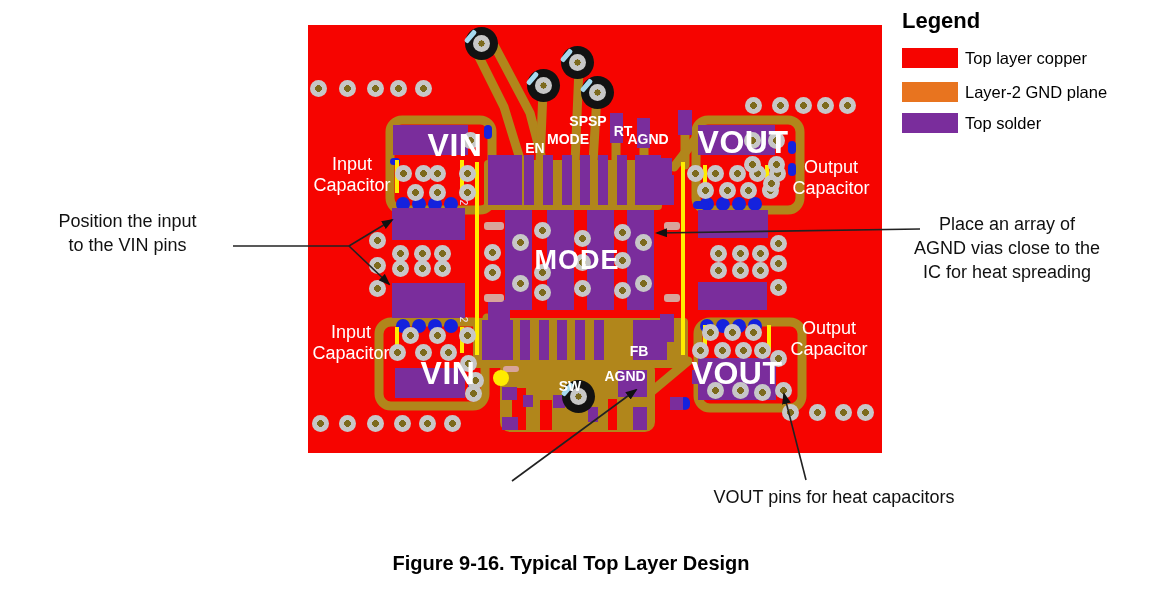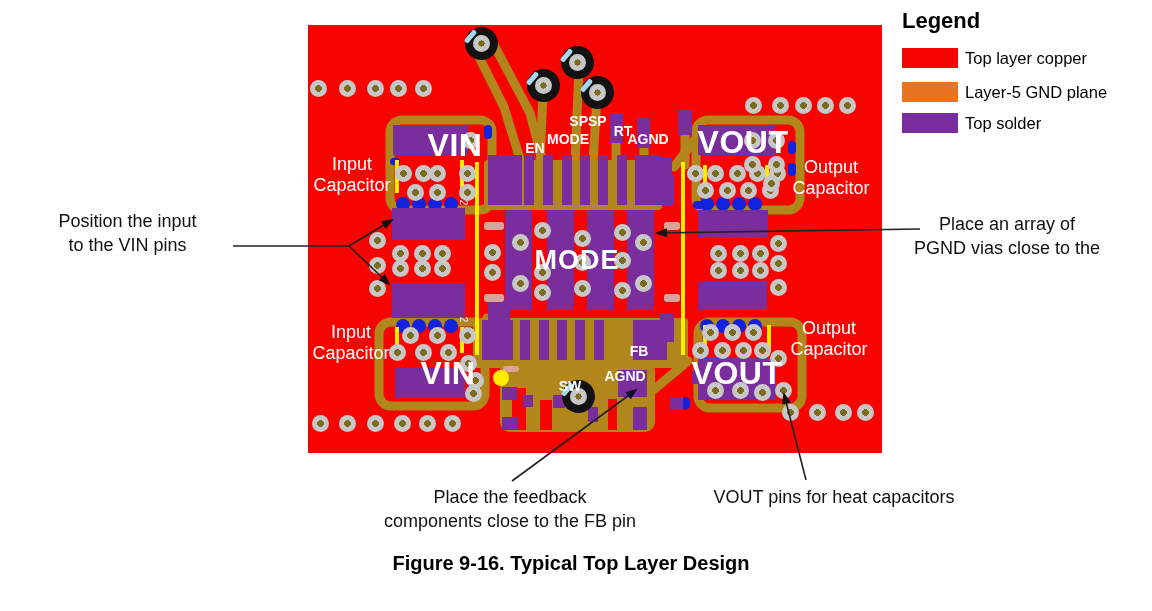--- a/index.html
+++ b/index.html
@@ -316,38 +316,35 @@
     <div class="silk" style="left:153px;top:289px">2</div>
   </div>
 
   <div id="legend-title">Legend</div>
   <div class="leg-row" style="top:48px">
     <div class="leg-swatch" style="background: rgb(246, 4, 0);"></div>
     <div class="leg-label">Top layer copper</div>
   </div>
   <div class="leg-row" style="top:82px">
     <div class="leg-swatch" style="background: rgb(232, 116, 31);"></div>
-    <div class="leg-label">Layer-5 GND plane</div>
+    <div class="leg-label">Layer-2 GND plane</div>
   </div>
   <div class="leg-row" style="top:113px">
     <div class="leg-swatch" style="background: rgb(122, 45, 156);"></div>
     <div class="leg-label">Top solder</div>
   </div>
 
   <div class="note" style="left:20px;top:209px;width:215px">
     <span style="display:block">Position the input</span>
     <span style="display:block">to the VIN pins</span>
   </div>
   <div class="note" style="left:882px;top:212px;width:250px">
     <span style="display:block">Place an array of</span>
-    <span style="display:block">PGND vias close to the</span>
-  </div>
-  <div class="note" style="left:365px;top:485px;width:290px">
-    <span style="display:block">Place the feedback</span>
-    <span style="display:block">components close to the FB pin</span>
+    <span style="display:block">AGND vias close to the</span>
+    <span style="display:block">IC for heat spreading</span>
   </div>
   <div class="note" style="left:688px;top:485px;width:292px">
     <span style="display:block">VOUT pins for heat capacitors</span>
   </div>
 
   <div id="caption">Figure 9-16. Typical Top Layer Design</div>
 
   <svg id="leaders">
     <defs>
       <marker id="arr" markerWidth="12" markerHeight="9" refX="10" refY="4.5" orient="auto" markerUnits="userSpaceOnUse">

